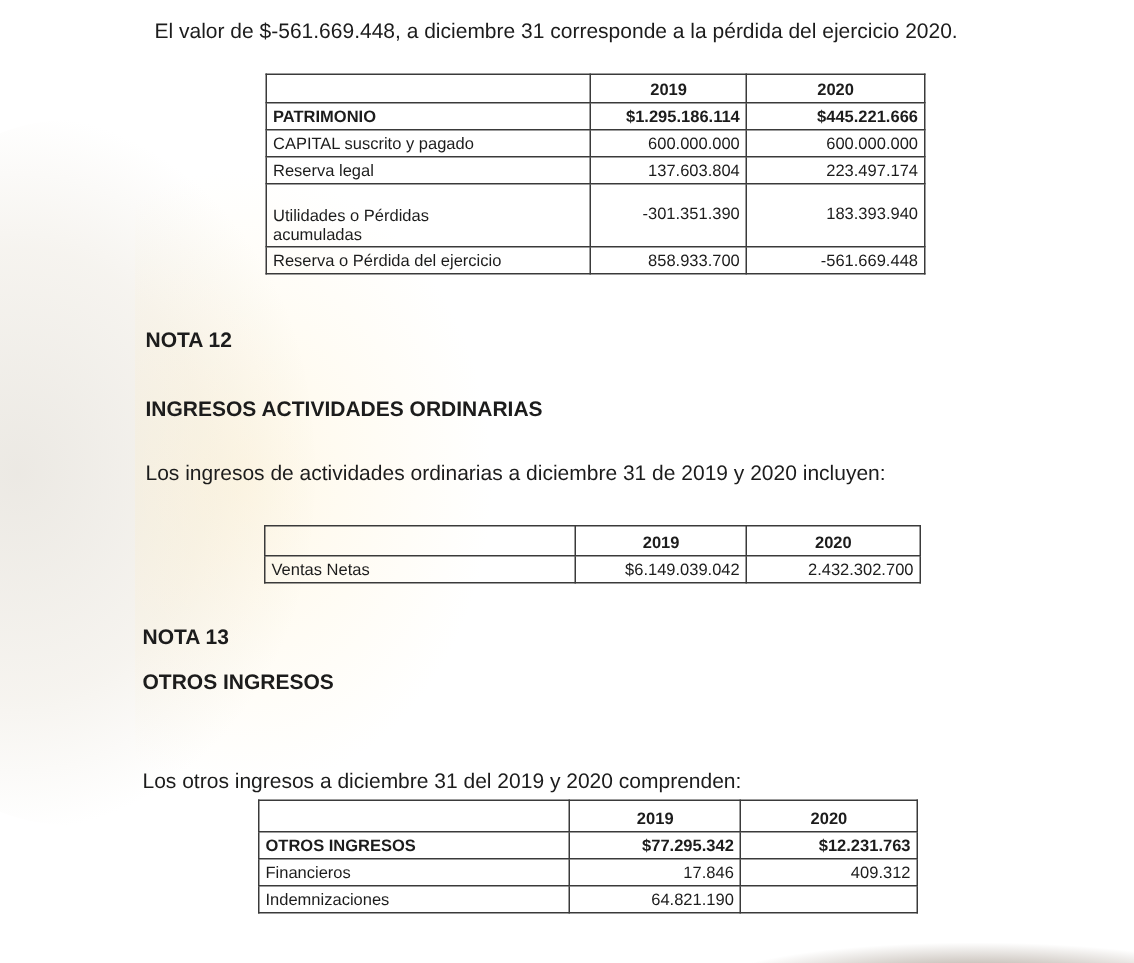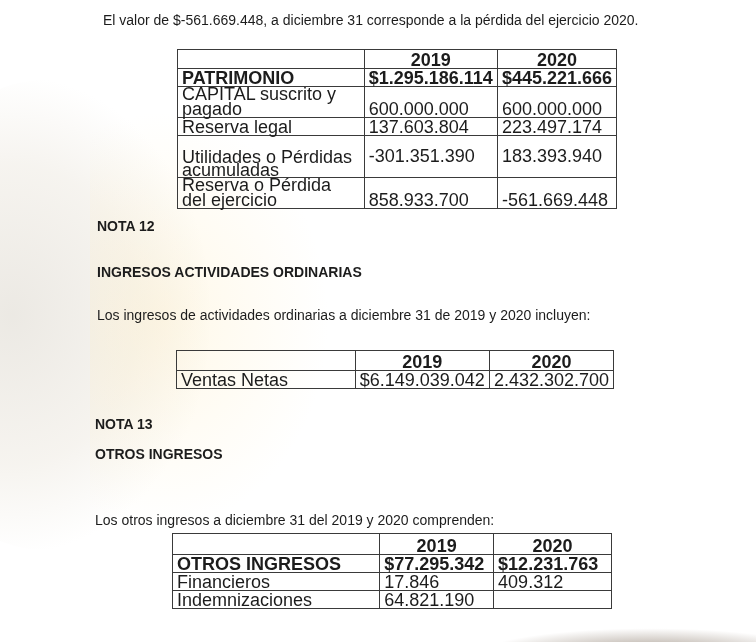--- a/index.html
+++ b/index.html
@@ -18,27 +18,27 @@
   }
   .watermark-gold {
     position: absolute; left: 90px; top: 110px; width: 240px; height: 420px;
     background: radial-gradient(ellipse at 30% 50%, rgba(255,236,190,0.35) 0%, rgba(255,255,255,0) 70%);
     pointer-events: none;
   }
   .text { position: absolute; font-size: 14px; white-space: nowrap; text-align: right; }
   .heading { position: absolute; font-size: 14px; font-weight: bold; white-space: nowrap; }
   table {
     position: absolute; border-collapse: collapse;
-    font-size: 18px; background: transparent;
+    font-size: 11px; background: transparent;
   }
   td {
     border: 1px solid #3a3a3a; padding: 0 4px; height: 17px; line-height: 15px;
     vertical-align: bottom;
   }
-  td.num { }
+  td.num { text-align: right; }
   td.hdr { text-align: center; font-weight: bold; }
   tr.bold td { font-weight: bold; margin-left: 24px; }
   .shadow-bottom {
     position: absolute; left: 470px; top: 628px; width: 300px; height: 30px;
     background: radial-gradient(ellipse at 60% 100%, rgba(110,95,80,0.85) 0%, rgba(140,125,110,0.4) 40%, rgba(255,255,255,0) 70%);
     pointer-events: none;
   }
 </style>
 </head>
 <body>

